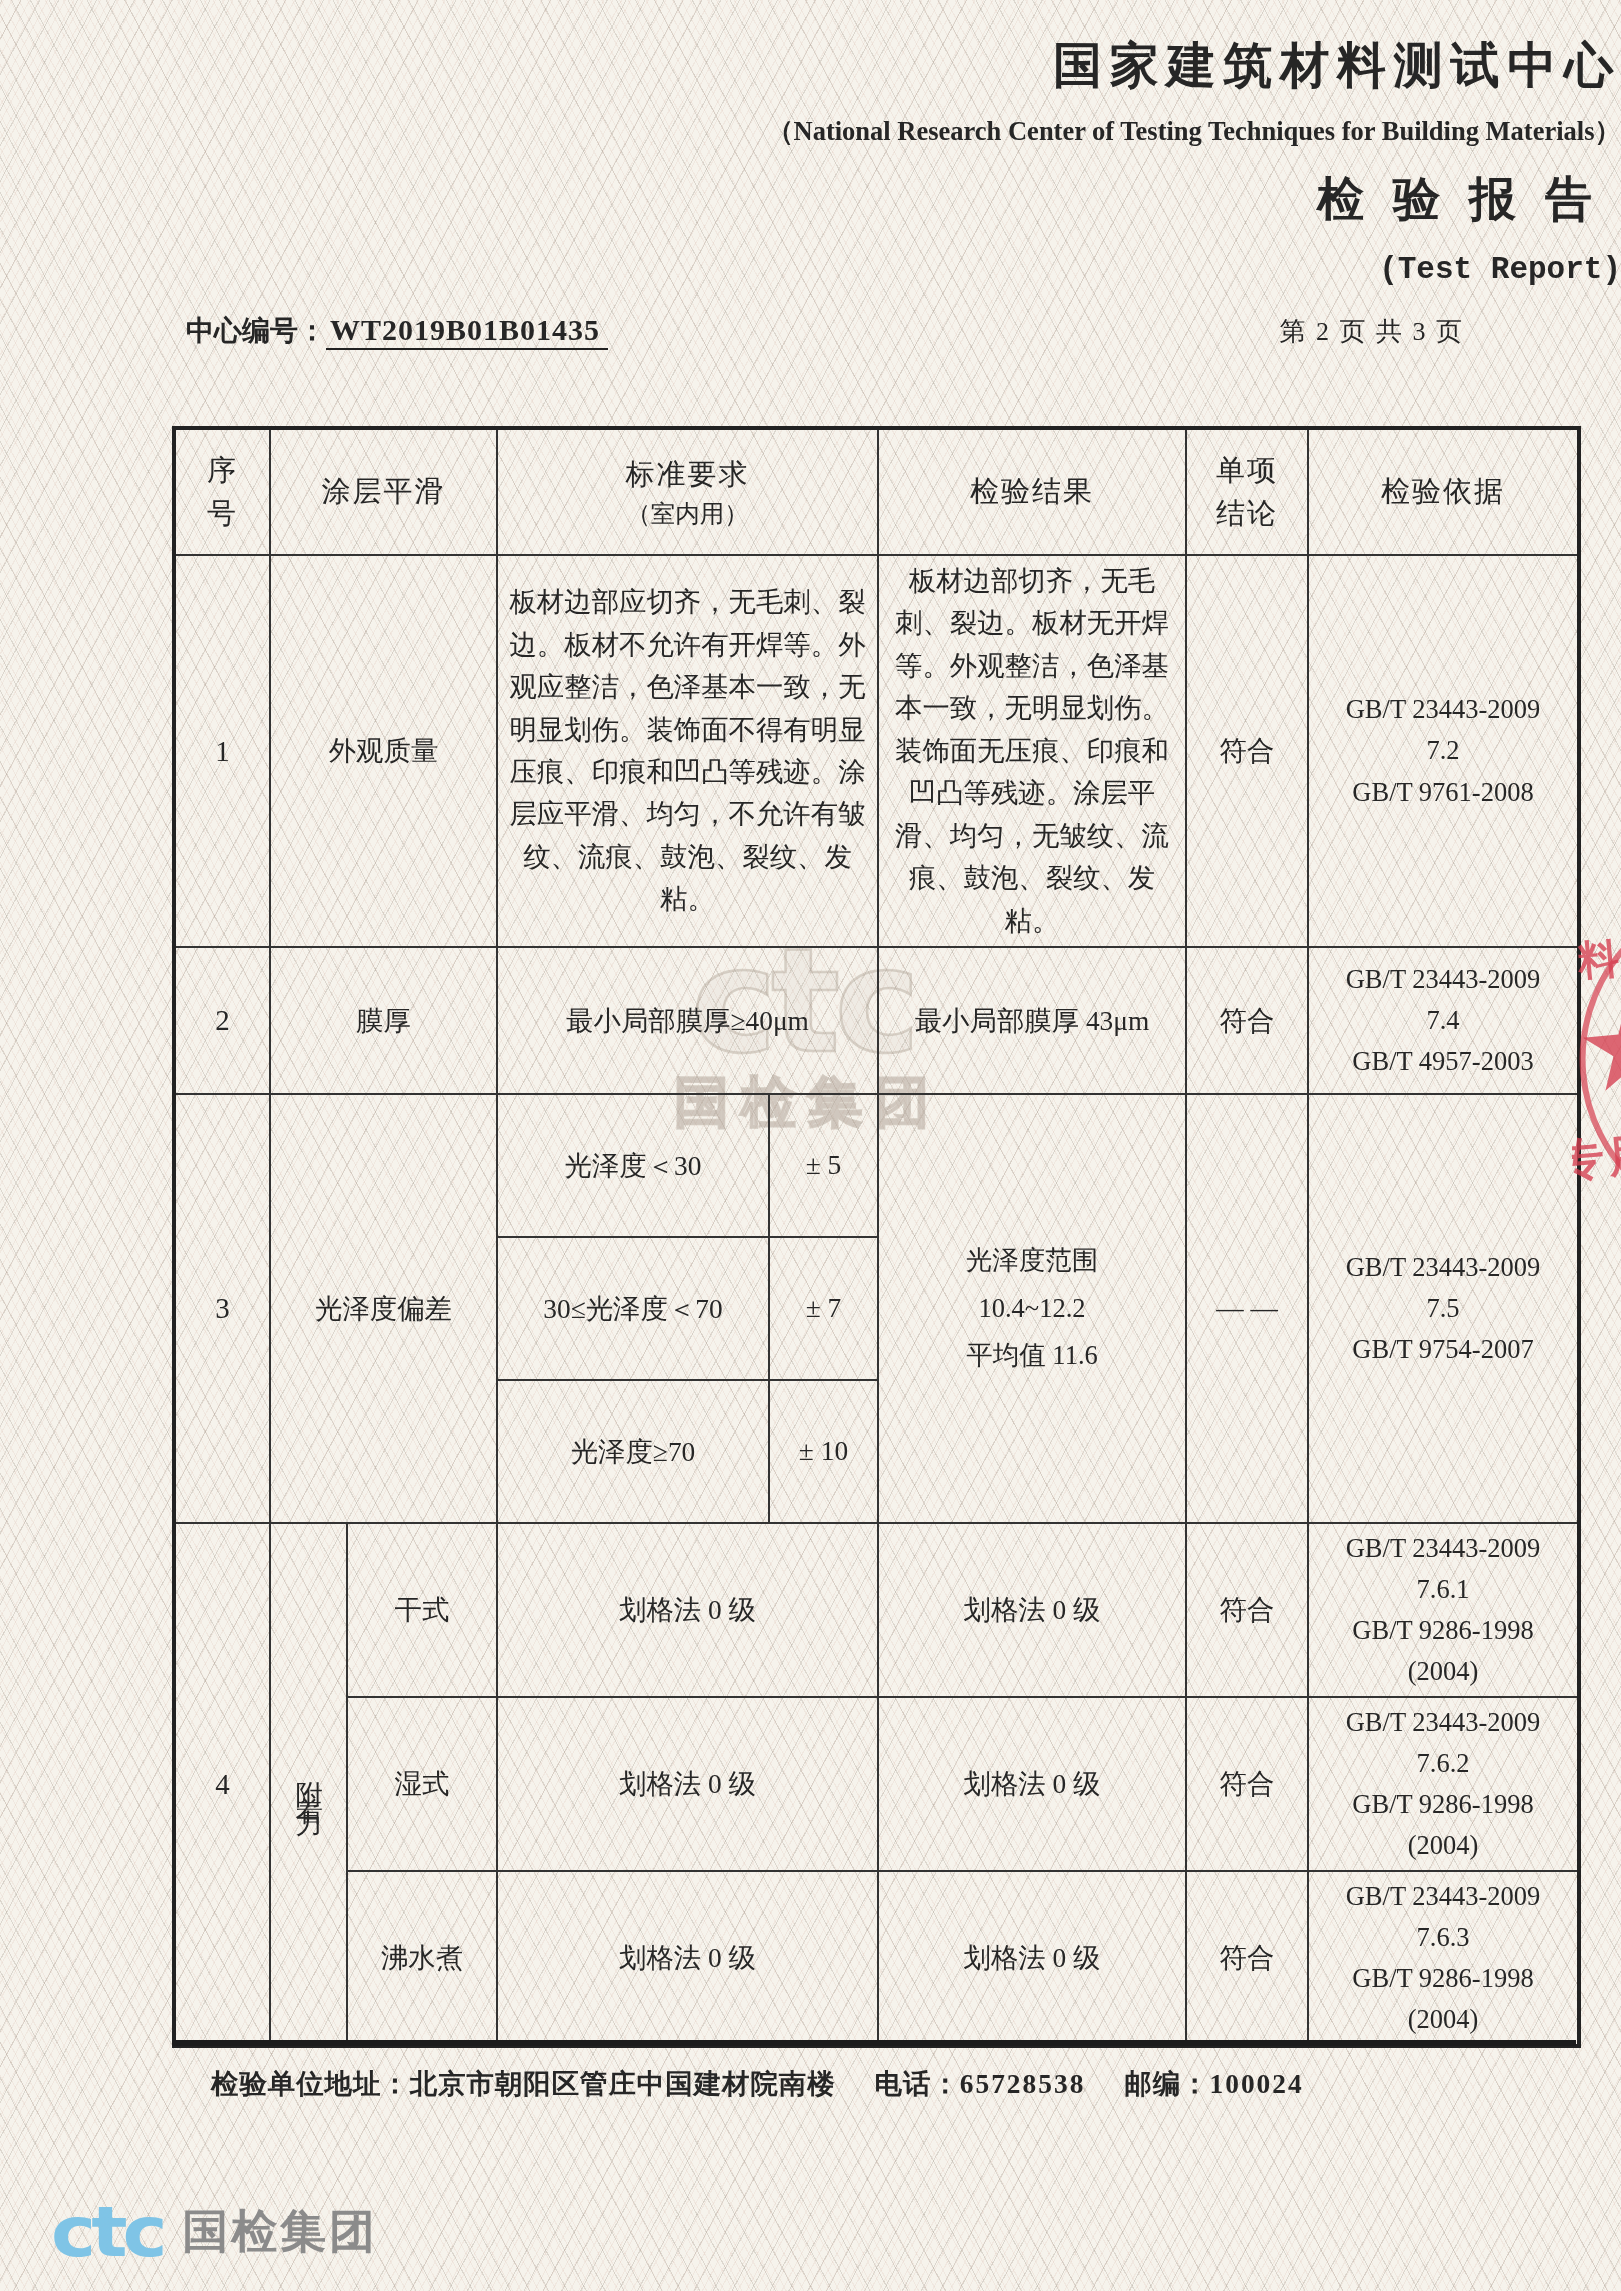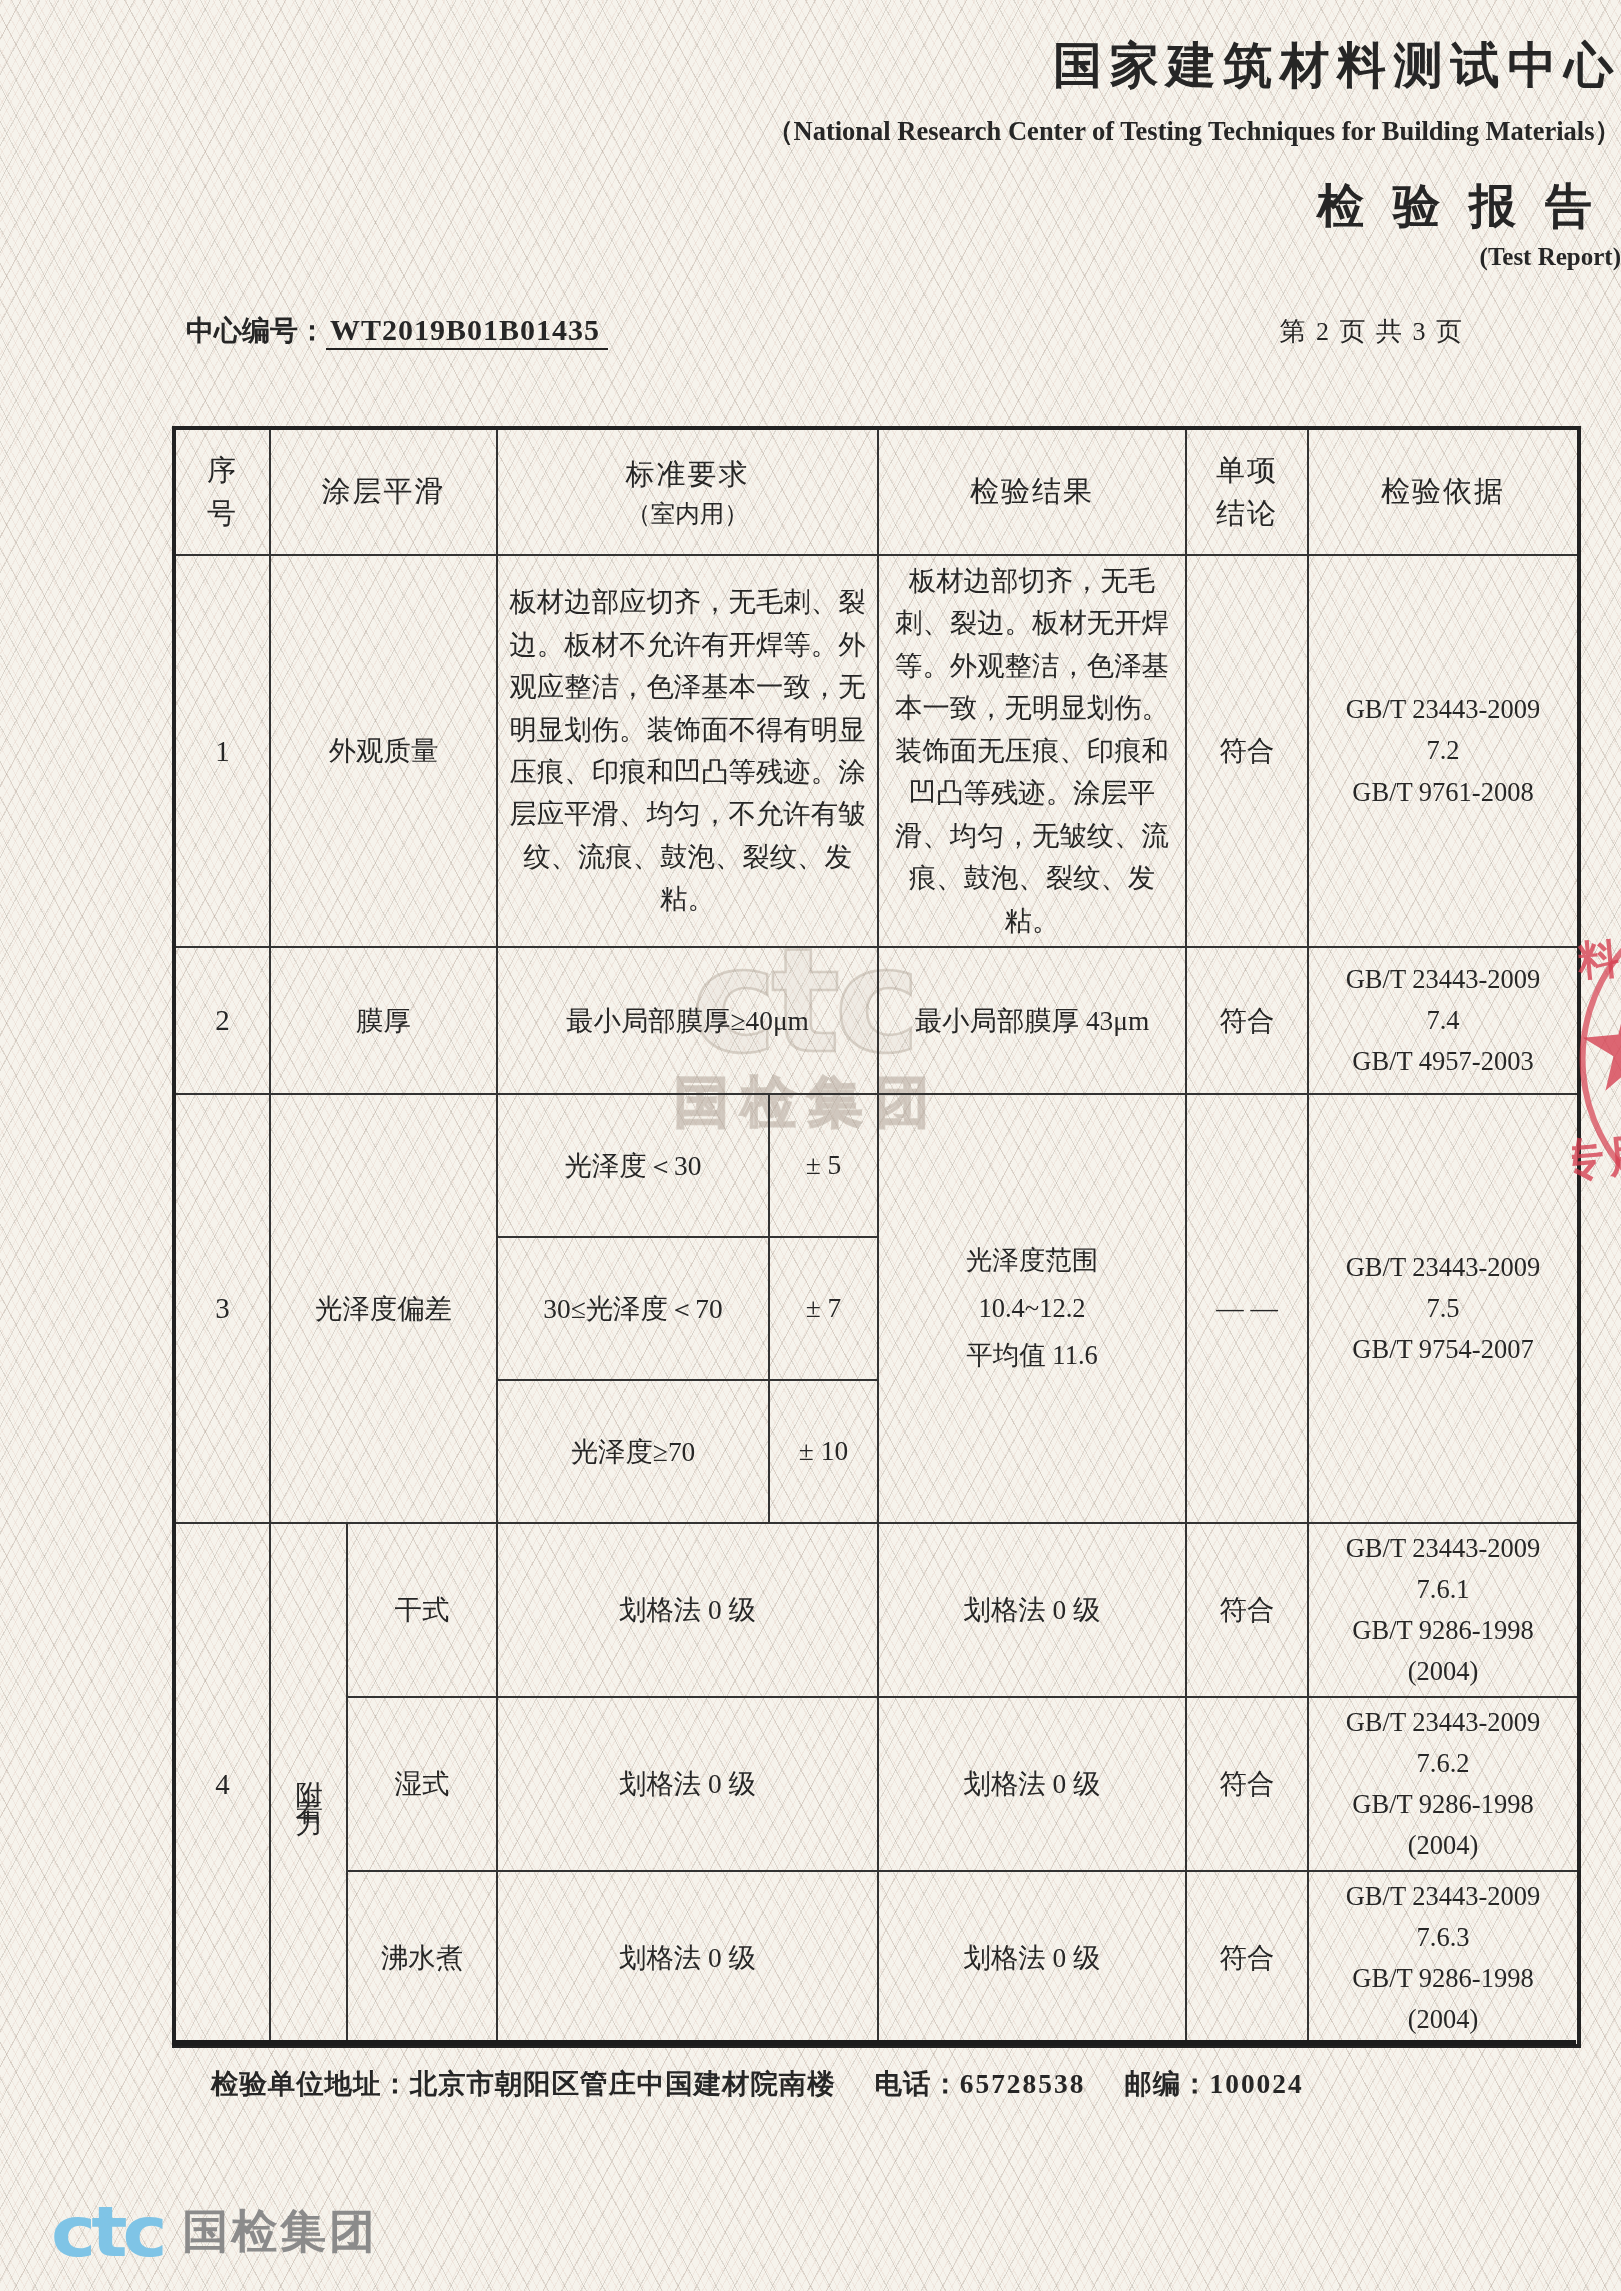--- a/index.html
+++ b/index.html
@@ -18,22 +18,22 @@
     background-image:
       repeating-linear-gradient(62deg, rgba(163,152,140,0.30) 0 1px, transparent 1px 16.7px),
       repeating-linear-gradient(-62deg, rgba(163,152,140,0.30) 0 1px, transparent 1px 16.7px),
       repeating-linear-gradient(62deg, rgba(205,165,150,0.14) 0 1px, transparent 1px 7.8px),
       repeating-linear-gradient(-62deg, rgba(205,165,150,0.14) 0 1px, transparent 1px 7.8px);
     pointer-events:none;
   }
   .hdr{position:absolute;left:0;top:33px;width:100%;text-align:right;z-index:2;}
   .center-cn{font-size:49px;font-weight:700;letter-spacing:7.8px;}
   .center-en{font-size:26.5px;font-weight:700;margin-top:13.7px;letter-spacing:0px;font-family:Liberation Serif, serif;}
-  .title-cn{font-size:47px;font-weight:700;letter-spacing:29px;margin-top:26px;text-indent:29px;}
-  .title-en{font-size:25px;font-weight:700;margin-top:5px;}
+  .title-cn{font-size:47px;font-weight:700;letter-spacing:29px;margin-top:19px;text-indent:29px;}
+  .title-en{font-size:31px;font-weight:700;margin-top:21px;font-family:Liberation Mono, monospace;}
   .meta{position:absolute;left:0;top:312px;width:100%;z-index:2;font-size:28px;}
   .meta-label{position:absolute;left:186px;top:0;font-weight:600;}
   .report-no{font-family:"Liberation Serif","DejaVu Serif",serif;font-weight:700;font-size:30px;
     border-bottom:2.9px solid #222;padding:0 7.8px 2px 3.9px;letter-spacing:1px;text-align:center;}
   .page-info{position:absolute;right:157px;top:2px;font-size:26px;font-weight:400;letter-spacing:2px;}
 
   
   .wmark{position:absolute;z-index:1;text-align:center;pointer-events:none;}
   .wm-ctc{left:691px;top:916px;font-family:"DejaVu Sans","Liberation Sans",sans-serif;
     font-size:145px;font-weight:800;letter-spacing:-5.9px;

